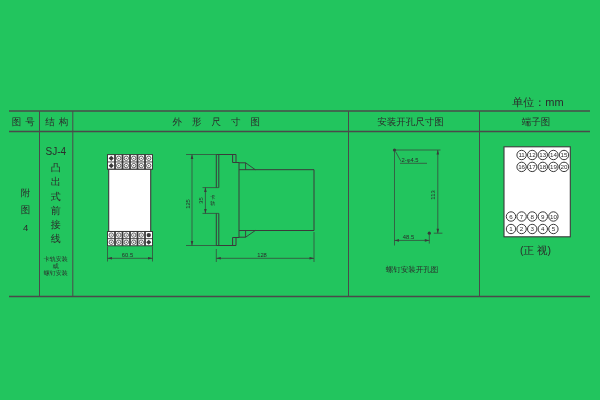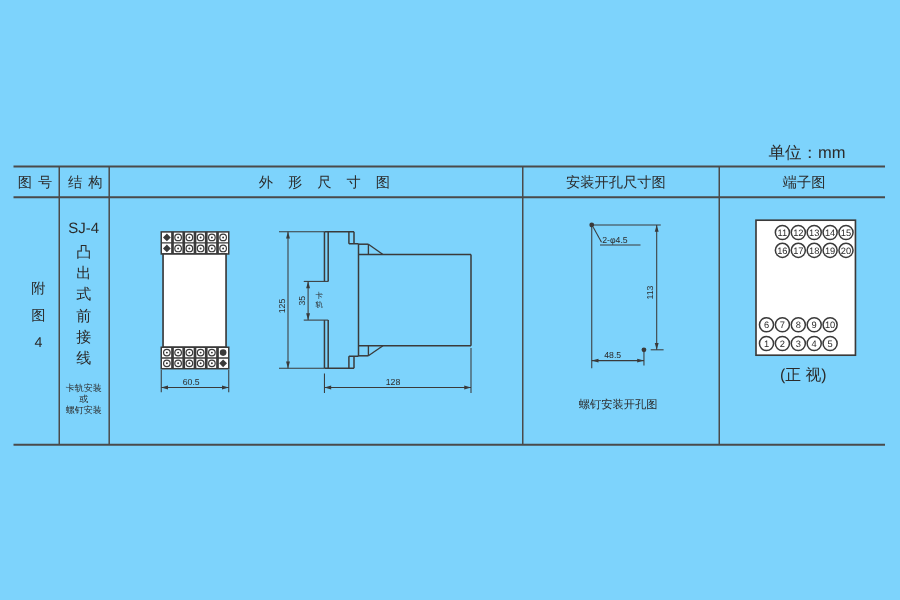--- a/index.html
+++ b/index.html
@@ -1,16 +1,16 @@
 <!DOCTYPE html>
 <html><head>
 <meta charset="utf-8">
 <style>
   html,body{margin:0;padding:0;background:#ffffff;}
-  #canvas{position:relative;width:600px;height:400px;background:#7dd3fc;overflow:hidden;}
+  #canvas{position:relative;width:600px;height:400px;background:#22c55e;overflow:hidden;}
   svg{position:absolute;left:0;top:0;}
   text{font-family:"Liberation Sans",sans-serif;fill:#2b2b2b;}
 </style>
 </head>
 <body>
 <div id="canvas">
 <svg width="600" height="400" viewBox="0 0 600 400">
 
 <text x="538" y="105.5" font-size="11" text-anchor="middle">单位：mm</text>
 

